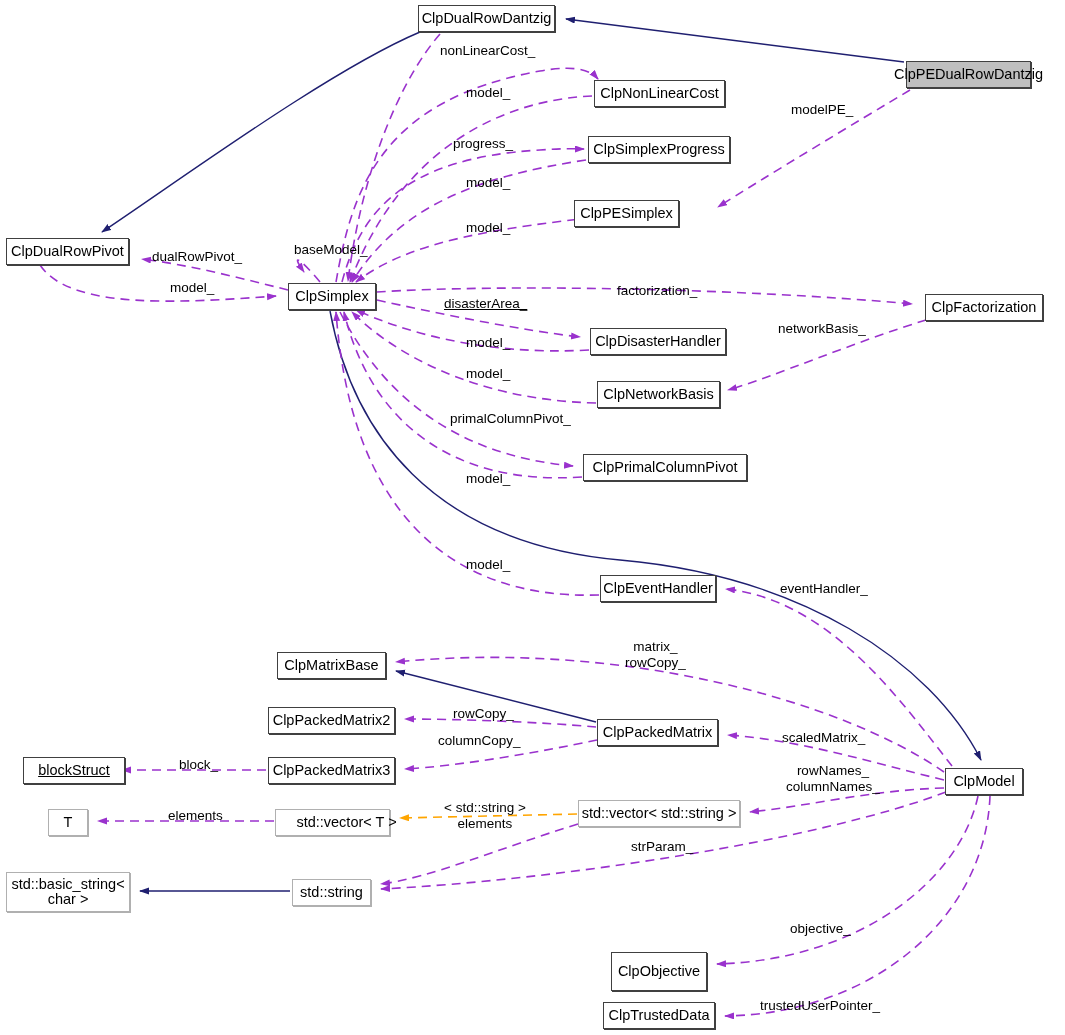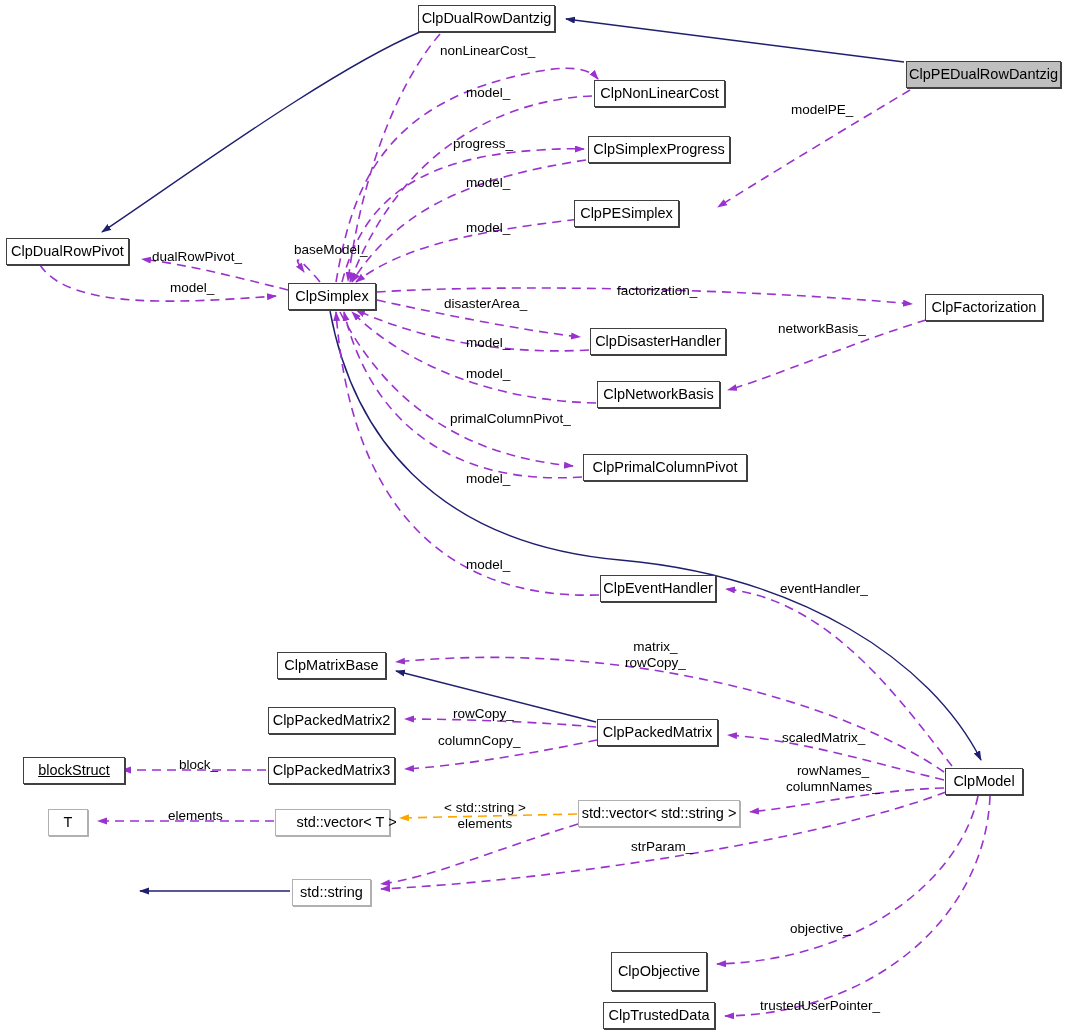--- a/index.html
+++ b/index.html
@@ -150,21 +150,21 @@
 
     <g fill="none" stroke="#ffa500" stroke-width="1.6" stroke-dasharray="9,6">
 
       <path d="M 577,814 L 400,818" marker-end="url(#arrow-template)"></path>
     </g>
   </svg>
 
   <div class="node-box" style="left:418px;top:5px;width:137px;height:27px;">
     <span>ClpDualRowDantzig</span>
   </div>
-  <div class="node-box current" style="left:906px;top:61px;width:155px;height:27px;">
+  <div class="node-box current" style="left:906px;top:61px;width:125px;height:27px;">
     <span>ClpPEDualRowDantzig</span>
   </div>
   <div class="node-box" style="left:594px;top:80px;width:131px;height:27px;">
     <span>ClpNonLinearCost</span>
   </div>
   <div class="node-box" style="left:588px;top:136px;width:142px;height:27px;">
     <span>ClpSimplexProgress</span>
   </div>
   <div class="node-box" style="left:574px;top:200px;width:105px;height:27px;align-items:center;">
     <span>ClpPESimplex</span>
@@ -209,20 +209,24 @@
     <span>ClpModel</span>
   </div>
   <div class="node-box lite" style="left:578px;top:800px;width:162px;height:27px;">
     <span>std::vector&lt; std::string &gt;</span>
   </div>
   <div class="node-box lite" style="left:48px;top:809px;width:40px;height:27px;">
     <span>T</span>
   </div>
   <div class="node-box lite" style="left:275px;top:809px;width:115px;height:27px;padding-left:28px;">
     <span>std::vector&lt; T &gt;</span>
+  </div>
+  <div class="node-box lite" style="left:6px;top:872px;width:124px;height:40px;">
+    <span>std::basic_string&lt;
+char &gt;</span>
   </div>
   <div class="node-box lite" style="left:292px;top:879px;width:79px;height:27px;">
     <span>std::string</span>
   </div>
   <div class="node-box" style="left:611px;top:952px;width:96px;height:39px;">
     <span>ClpObjective</span>
   </div>
   <div class="node-box" style="left:603px;top:1002px;width:112px;height:27px;">
     <span>ClpTrustedData</span>
   </div>
@@ -230,21 +234,21 @@
   <div class="edge-label" style="left:440px;top:43px;">nonLinearCost_</div>
   <div class="edge-label" style="left:466px;top:85px;">model_</div>
   <div class="edge-label" style="left:791px;top:102px;">modelPE_</div>
   <div class="edge-label" style="left:453px;top:136px;">progress_</div>
   <div class="edge-label" style="left:466px;top:175px;">model_</div>
   <div class="edge-label" style="left:466px;top:220px;">model_</div>
   <div class="edge-label" style="left:152px;top:249px;">dualRowPivot_</div>
   <div class="edge-label" style="left:294px;top:242px;">baseModel_</div>
   <div class="edge-label" style="left:170px;top:280px;">model_</div>
   <div class="edge-label" style="left:617px;top:283px;">factorization_</div>
-  <div class="edge-label" style="left:444px;top:296px;">disasterArea_</div>
+  <div class="edge-label" style="left:444px;top:296px;text-decoration:underline;">disasterArea_</div>
   <div class="edge-label" style="left:778px;top:321px;">networkBasis_</div>
   <div class="edge-label" style="left:466px;top:335px;">model_</div>
   <div class="edge-label" style="left:466px;top:366px;">model_</div>
   <div class="edge-label" style="left:427px;top:411px;padding-left:23px;">primalColumnPivot_</div>
   <div class="edge-label" style="left:466px;top:471px;">model_</div>
   <div class="edge-label" style="left:466px;top:557px;">model_</div>
   <div class="edge-label" style="left:780px;top:581px;">eventHandler_</div>
   <div class="edge-label" style="left:625px;top:639px;">matrix_
 rowCopy_</div>
   <div class="edge-label" style="left:453px;top:706px;">rowCopy_</div>

